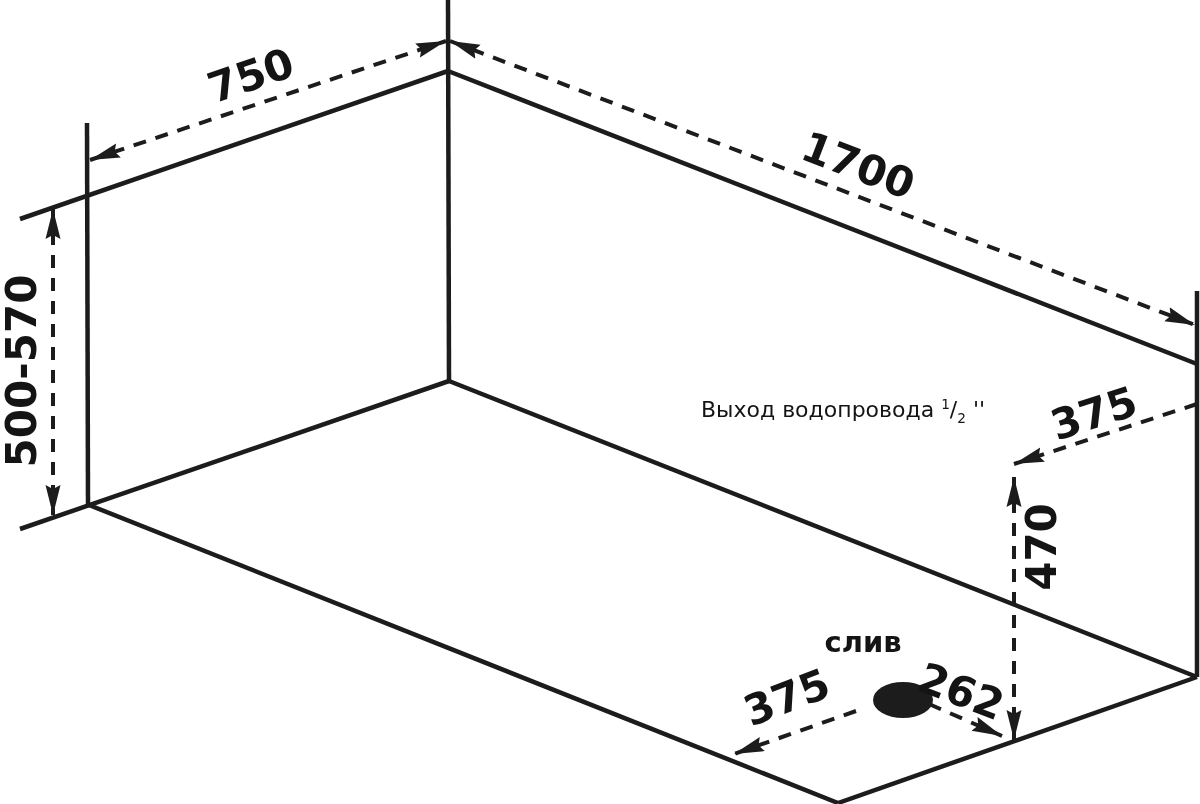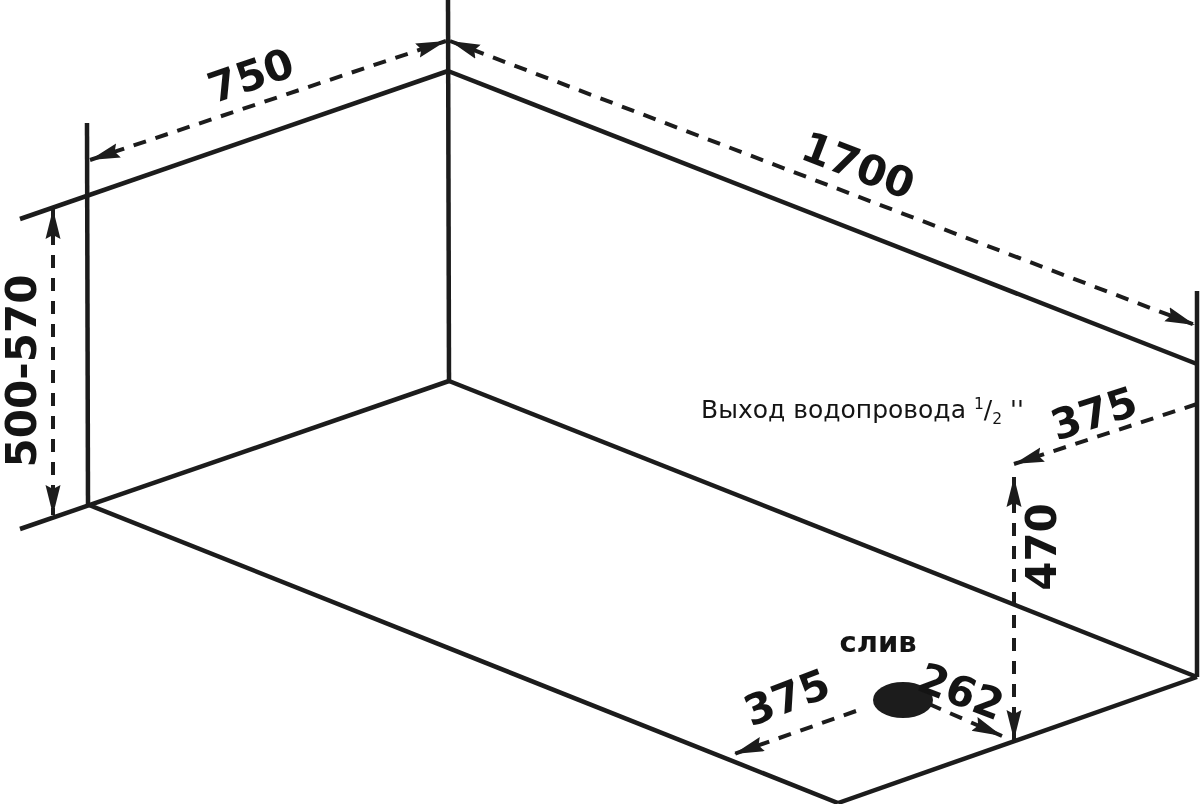--- a/index.html
+++ b/index.html
@@ -31,21 +31,21 @@
   }
   .dim.rot-m19{transform:translate(-50%,-50%) rotate(-19deg);}
   .dim.rot-p21{transform:translate(-50%,-50%) rotate(21deg);}
   .dim.rot-m90{transform:translate(-50%,-50%) rotate(-90deg);}
   .dim.rot-m18{transform:translate(-50%,-50%) rotate(-18deg);}
   .dim.rot-m21{transform:translate(-50%,-50%) rotate(-21deg);}
   .dim.drain-caption{font-size:29px;}
   .note{
     position:absolute;
     left:701px;top:391px;
-    font-size:25px;
+    font-size:22px;
     line-height:26px;
     color:var(--text);
     white-space:nowrap;
   }
   .note sup{font-size:0.62em;vertical-align:super;}
   .note sub{font-size:0.62em;vertical-align:sub;}
 </style>
 </head>
 <body>
 
@@ -86,21 +86,21 @@
   <div class="dim rot-m19" style="left:251px;top:76px;">750</div>
 
   <div class="dim rot-p21" style="left:858px;top:166px;">1700</div>
 
   <div class="dim rot-m90" style="left:22px;top:371px;">500-570</div>
 
   <div class="dim rot-m18" style="left:1094px;top:414px;">375</div>
 
   <div class="dim rot-m90" style="left:1042px;top:547px;">470</div>
 
-  <div class="dim drain-caption" style="left:863px;top:642px;margin-left:15px;">слив</div>
+  <div class="dim drain-caption" style="left:863px;top:642px;">слив</div>
 
   <div class="dim rot-m21" style="left:787px;top:698px;">375</div>
 
   <div class="dim rot-p21" style="left:961px;top:692px;">262</div>
 
   <div class="note">
     <div><span>Выход водопровода </span><sup>1</sup><span>/</span><sub>2</sub><span> </span><span>''</span></div>
   </div>
 
 </div>

